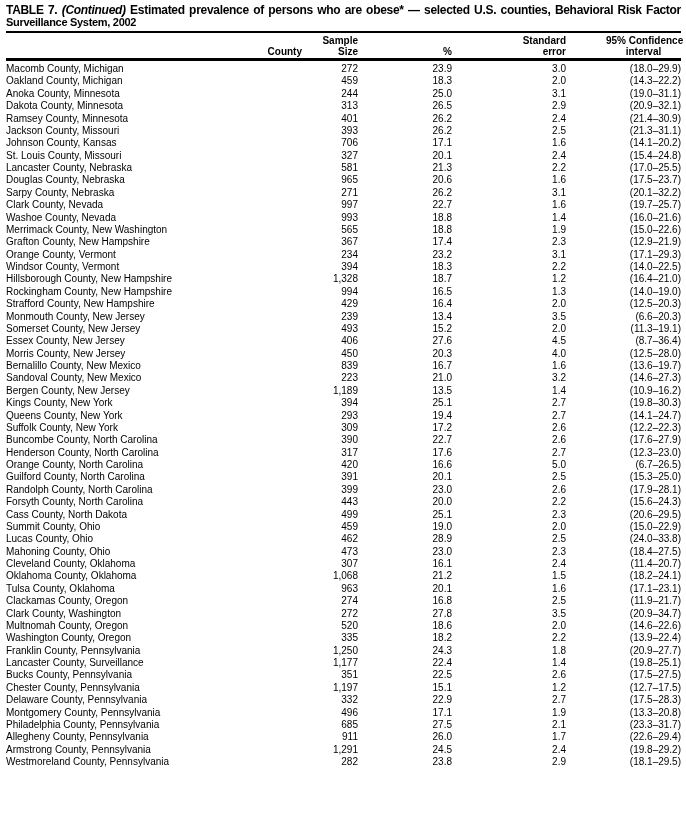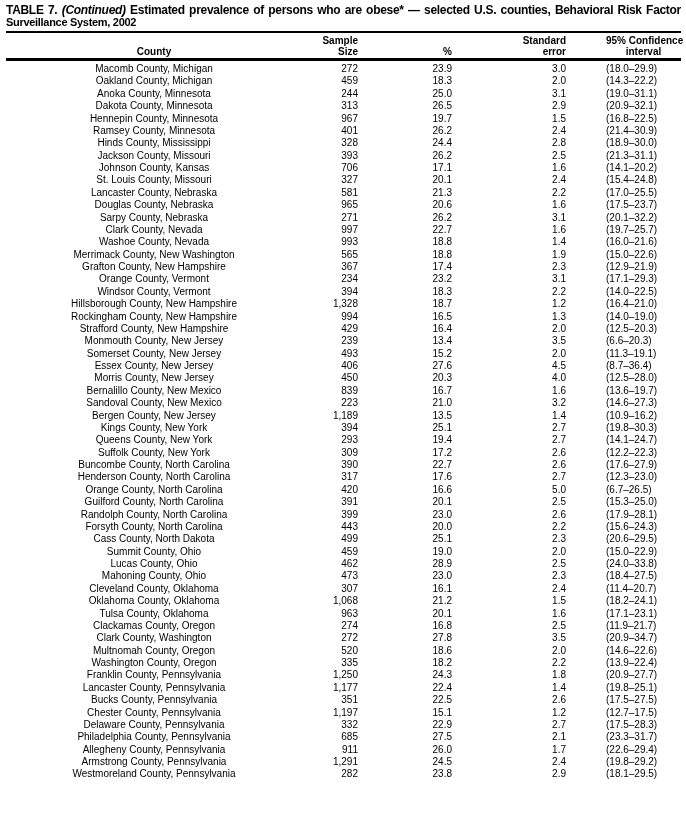--- a/index.html
+++ b/index.html
@@ -51,35 +51,35 @@
   thead th {
     font-size: 10px;
     font-weight: bold;
     line-height: 11px;
     padding: 0;
     vertical-align: bottom;
     white-space: nowrap;
   }
   thead tr.h1 th { padding-top: 2px; }
   thead tr.h2 th { border-bottom: 3px solid #000; padding-bottom: 1px; }
-  th.county { text-align: center; }
+  th.county { text-align: right; }
   th.num    { text-align: right; }
   th.ci     { text-align: center; padding-left: 40px; margin-top: 43px; }
   tbody td {
     font-size: 10px;
     line-height: 12.38px;
     height: 12.38px;
     padding: 0;
     white-space: nowrap;
     overflow: visible;
   }
   tbody tr:first-child td { padding-top: 2px; }
-  td.county { text-align: center; margin-top: 36px; }
+  td.county { text-align: left; margin-top: 36px; }
   td.num    { text-align: right; }
-  td.ci     { text-align: left; padding-left: 40px; }
+  td.ci     { text-align: right; padding-left: 40px; }
 </style>
 </head>
 <body>
 
 <div class="page">
 
   <div class="title-block">
     <div class="title-line1"><span>TABLE 7.</span> <span class="italic">(Continued)</span> <span>Estimated prevalence of persons who are obese* — selected U.S. counties, Behavioral Risk Factor</span></div>
     <div class="title-line2">Surveillance System, 2002</div>
   </div>
@@ -131,41 +131,27 @@
           <td class="ci">(19.0–31.1)</td>
         </tr>
         <tr>
           <td class="county">Dakota County, Minnesota</td>
           <td class="num">313</td>
           <td class="num">26.5</td>
           <td class="num">2.9</td>
           <td class="ci">(20.9–32.1)</td>
         </tr>
         <tr>
-          <td class="county">Hennepin County, Minnesota</td>
-          <td class="num">967</td>
-          <td class="num">19.7</td>
-          <td class="num">1.5</td>
-          <td class="ci">(16.8–22.5)</td>
-        </tr>
-        <tr>
           <td class="county">Ramsey County, Minnesota</td>
           <td class="num">401</td>
           <td class="num">26.2</td>
           <td class="num">2.4</td>
           <td class="ci">(21.4–30.9)</td>
         </tr>
         <tr>
-          <td class="county">Hinds County, Mississippi</td>
-          <td class="num">328</td>
-          <td class="num">24.4</td>
-          <td class="num">2.8</td>
-          <td class="ci">(18.9–30.0)</td>
-        </tr>
-        <tr>
           <td class="county">Jackson County, Missouri</td>
           <td class="num">393</td>
           <td class="num">26.2</td>
           <td class="num">2.5</td>
           <td class="ci">(21.3–31.1)</td>
         </tr>
         <tr>
           <td class="county">Johnson County, Kansas</td>
           <td class="num">706</td>
           <td class="num">17.1</td>
@@ -453,21 +439,21 @@
           <td class="ci">(13.9–22.4)</td>
         </tr>
         <tr>
           <td class="county">Franklin County, Pennsylvania</td>
           <td class="num">1,250</td>
           <td class="num">24.3</td>
           <td class="num">1.8</td>
           <td class="ci">(20.9–27.7)</td>
         </tr>
         <tr>
-          <td class="county">Lancaster County, Pennsylvania</td>
+          <td class="county">Lancaster County, Surveillance</td>
           <td class="num">1,177</td>
           <td class="num">22.4</td>
           <td class="num">1.4</td>
           <td class="ci">(19.8–25.1)</td>
         </tr>
         <tr>
           <td class="county">Bucks County, Pennsylvania</td>
           <td class="num">351</td>
           <td class="num">22.5</td>
           <td class="num">2.6</td>
@@ -479,20 +465,27 @@
           <td class="num">15.1</td>
           <td class="num">1.2</td>
           <td class="ci">(12.7–17.5)</td>
         </tr>
         <tr>
           <td class="county">Delaware County, Pennsylvania</td>
           <td class="num">332</td>
           <td class="num">22.9</td>
           <td class="num">2.7</td>
           <td class="ci">(17.5–28.3)</td>
+        </tr>
+        <tr>
+          <td class="county">Montgomery County, Pennsylvania</td>
+          <td class="num">496</td>
+          <td class="num">17.1</td>
+          <td class="num">1.9</td>
+          <td class="ci">(13.3–20.8)</td>
         </tr>
         <tr>
           <td class="county">Philadelphia County, Pennsylvania</td>
           <td class="num">685</td>
           <td class="num">27.5</td>
           <td class="num">2.1</td>
           <td class="ci">(23.3–31.7)</td>
         </tr>
         <tr>
           <td class="county">Allegheny County, Pennsylvania</td>

